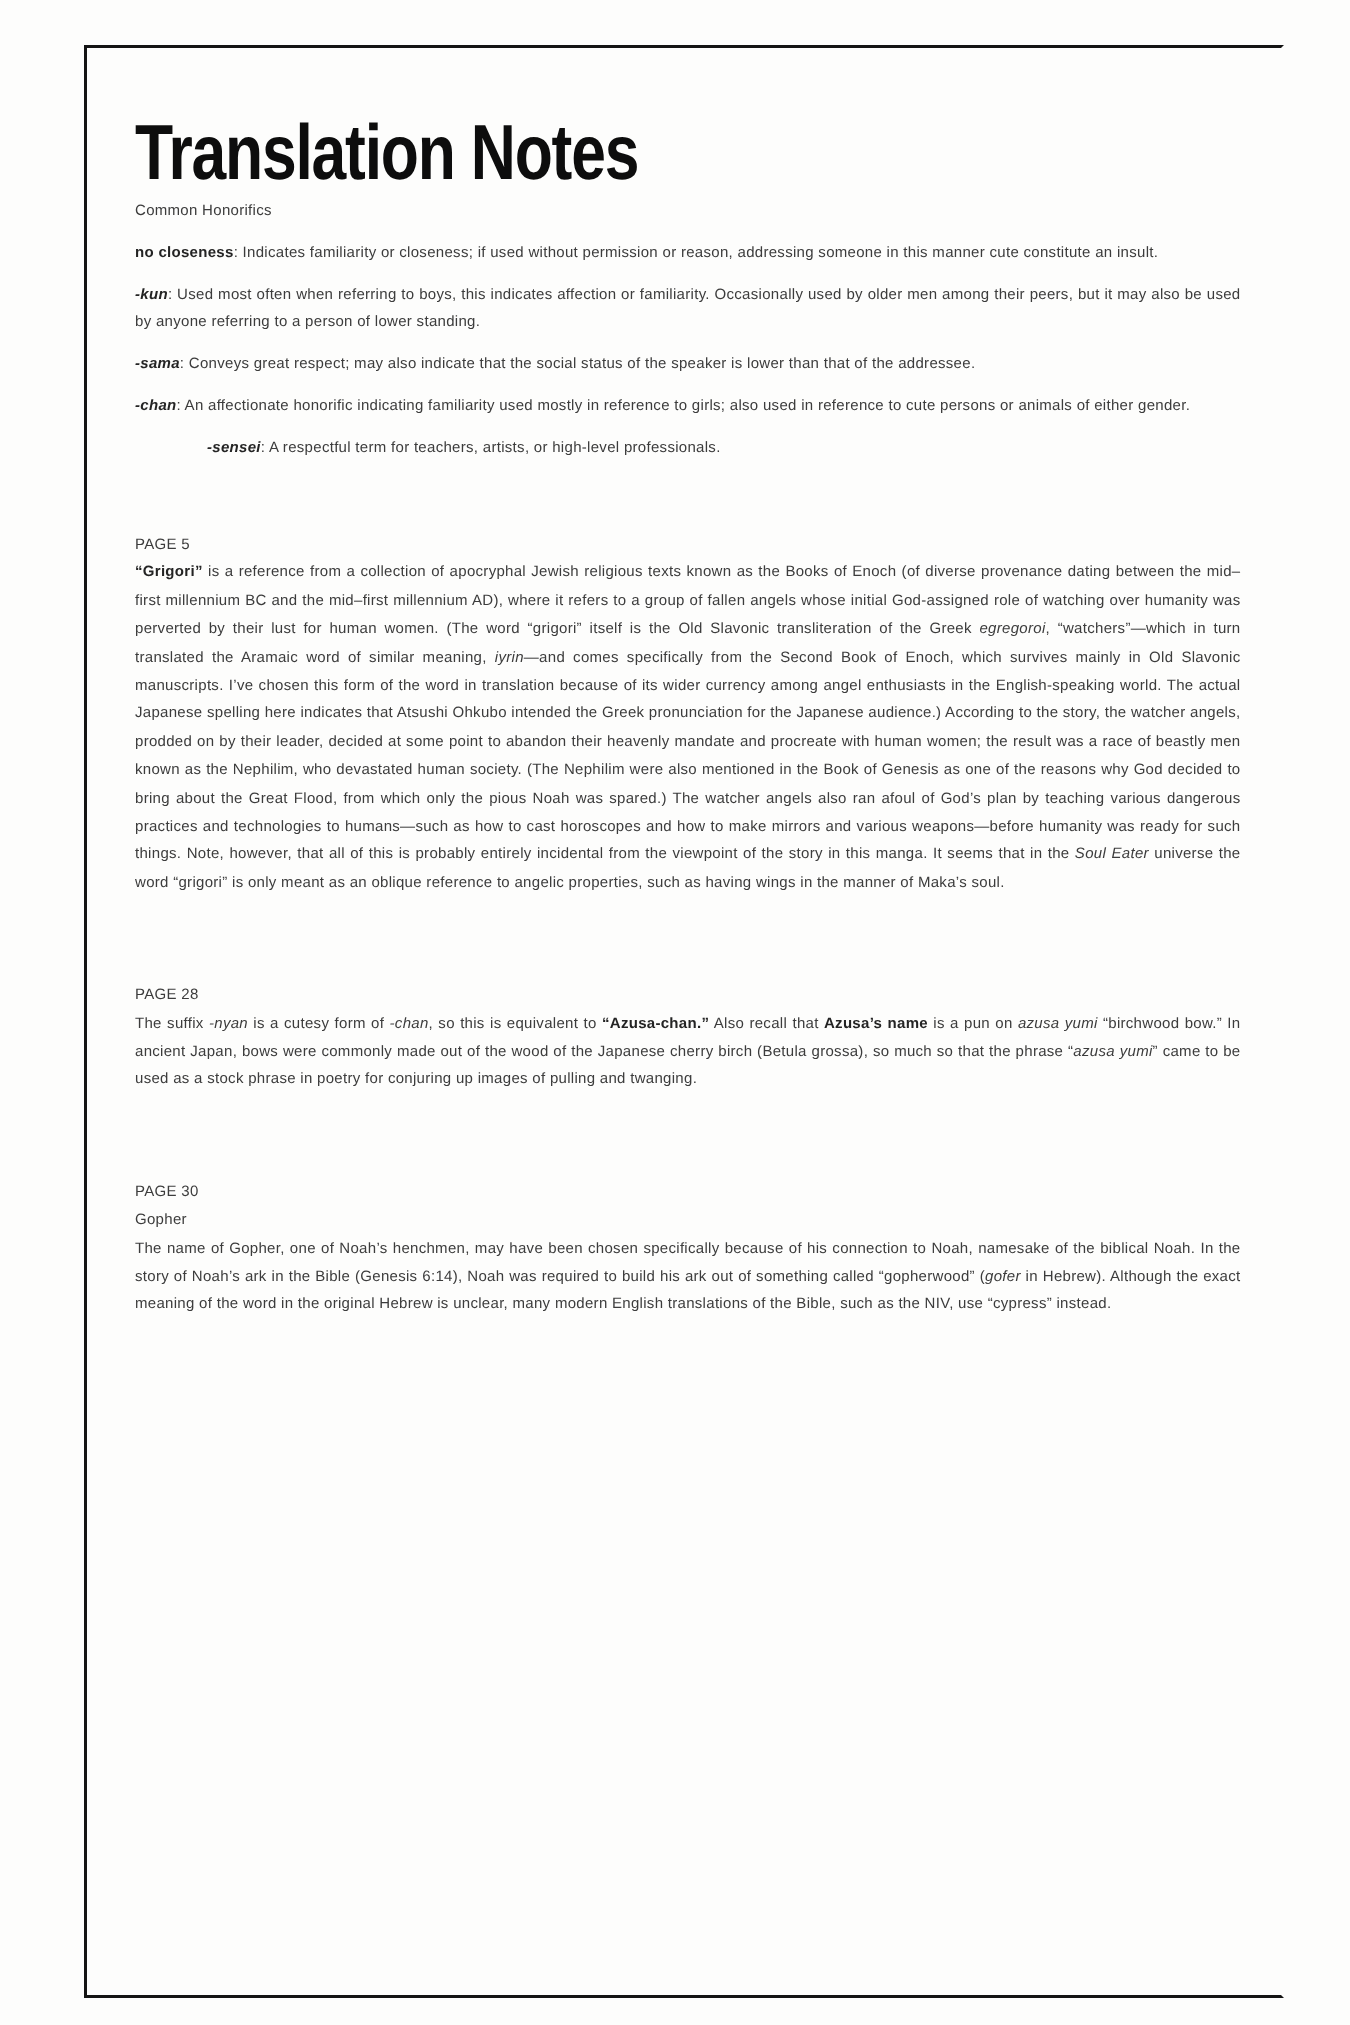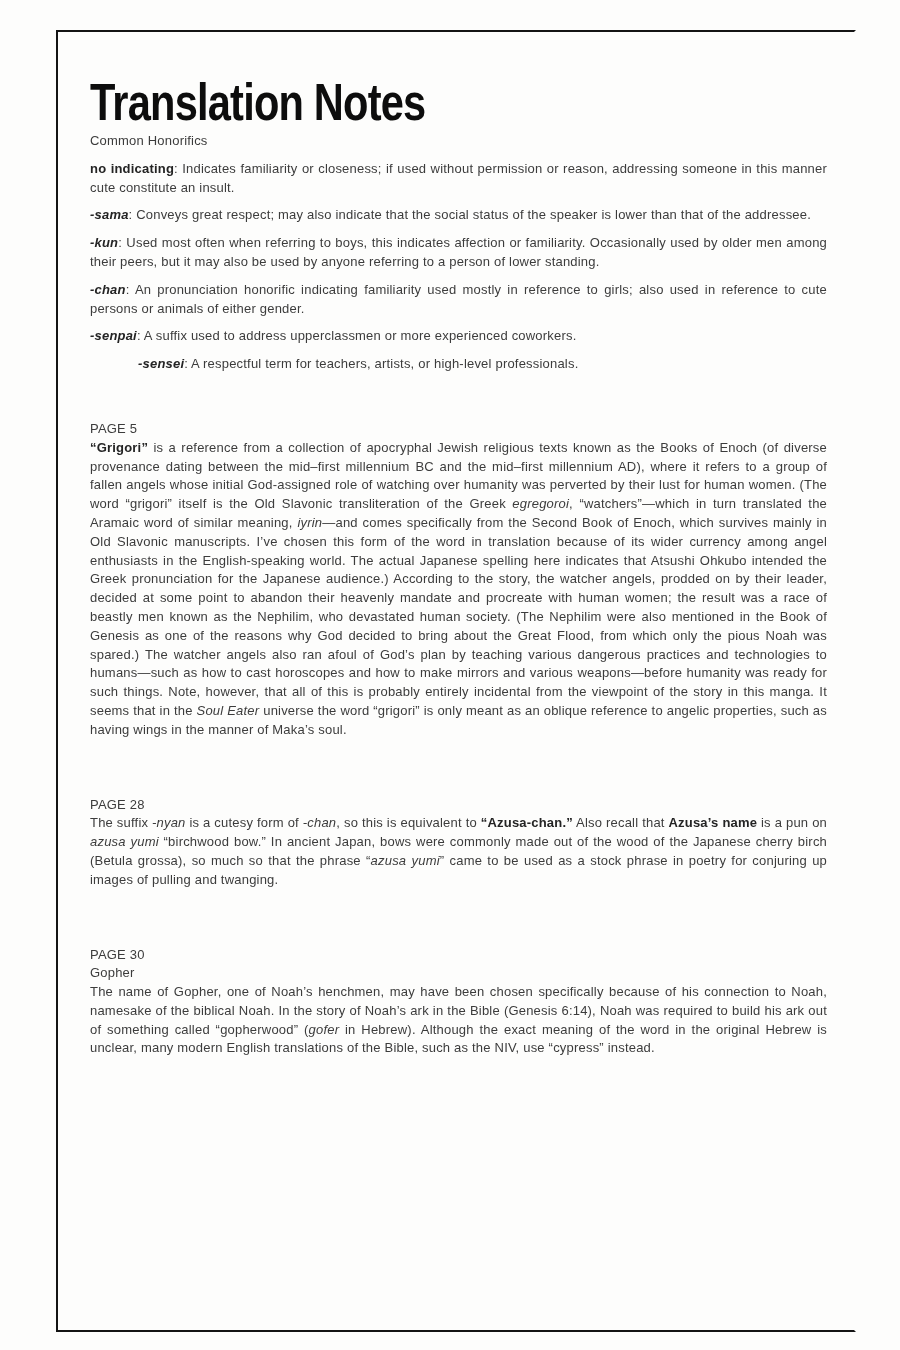--- a/index.html
+++ b/index.html
@@ -42,21 +42,21 @@
     font-weight: 900;
     color: #0d0d0d;
     letter-spacing: -1px;
     transform: scaleX(0.80);
     transform-origin: left center;
     white-space: nowrap;
     display: inline-block;
   }
   .title-row { height: 56px; }
   .content {
-    font-size: 13px;
+    font-size: 10px;
     line-height: 18.8px;
     letter-spacing: 0.2px;
   }
   .section { margin-top: 56px; }
   .section:first-child { margin-top: 0; }
   .section.sec-page-9 { margin-top: 46px; }
   .section-heading {
     margin: 0 0 0 0;
     font-weight: 400;
     color: #3c3c3c;
@@ -79,25 +79,24 @@
 
 <div class="page">
   <div class="border-frame"></div>
   <div class="content-wrap">
     <div class="title-row">
       <h1 class="title">Translation Notes</h1>
     </div>
     <div class="content" id="content">
         <section class="section sec-common-honorifics honorifics">
           <div class="section-heading">Common Honorifics</div>
-          <p class="para"><span class="b">no indicating</span><span>: Indicates familiarity or closeness; if used without permission or reason, addressing someone in this manner cute constitute an insult.</span></p>
+          <p class="para"><span class="b">no closeness</span><span>: Indicates familiarity or closeness; if used without permission or reason, addressing someone in this manner cute constitute an insult.</span></p>
+          <p class="para"><span class="bi">-kun</span><span>: Used most often when referring to boys, this indicates affection or familiarity. Occasionally used by older men among their peers, but it may also be used by anyone referring to a person of lower standing.</span></p>
           <p class="para"><span class="bi">-sama</span><span>: Conveys great respect; may also indicate that the social status of the speaker is lower than that of the addressee.</span></p>
-          <p class="para"><span class="bi">-kun</span><span>: Used most often when referring to boys, this indicates affection or familiarity. Occasionally used by older men among their peers, but it may also be used by anyone referring to a person of lower standing.</span></p>
-          <p class="para"><span class="bi">-chan</span><span>: An pronunciation honorific indicating familiarity used mostly in reference to girls; also used in reference to cute persons or animals of either gender.</span></p>
-          <p class="para"><span class="bi">-senpai</span><span>: A suffix used to address upperclassmen or more experienced coworkers.</span></p>
+          <p class="para"><span class="bi">-chan</span><span>: An affectionate honorific indicating familiarity used mostly in reference to girls; also used in reference to cute persons or animals of either gender.</span></p>
           <p class="para"><span class="bi">-sensei</span><span>: A respectful term for teachers, artists, or high-level professionals.</span></p>
         </section>
         <section class="section sec-page-9">
           <div class="section-heading">PAGE 5</div>
           <p class="para"><span class="b">“Grigori”</span><span> is a reference from a collection of apocryphal Jewish religious texts known as the Books of Enoch (of diverse provenance dating between the mid–first millennium BC and the mid–first millennium AD), where it refers to a group of fallen angels whose initial God-assigned role of watching over humanity was perverted by their lust for human women. (The word “grigori” itself is the Old Slavonic transliteration of the Greek </span><span class="i">egregoroi</span><span>, “watchers”—which in turn translated the Aramaic word of similar meaning, </span><span class="i">iyrin</span><span>—and comes specifically from the Second Book of Enoch, which survives mainly in Old Slavonic manuscripts. I’ve chosen this form of the word in translation because of its wider currency among angel enthusiasts in the English-speaking world. The actual Japanese spelling here indicates that Atsushi Ohkubo intended the Greek pronunciation for the Japanese audience.) According to the story, the watcher angels, prodded on by their leader, decided at some point to abandon their heavenly mandate and procreate with human women; the result was a race of beastly men known as the Nephilim, who devastated human society. (The Nephilim were also mentioned in the Book of Genesis as one of the reasons why God decided to bring about the Great Flood, from which only the pious Noah was spared.) The watcher angels also ran afoul of God’s plan by teaching various dangerous practices and technologies to humans—such as how to cast horoscopes and how to make mirrors and various weapons—before humanity was ready for such things. Note, however, that all of this is probably entirely incidental from the viewpoint of the story in this manga. It seems that in the </span><span class="i">Soul Eater</span><span> universe the word “grigori” is only meant as an oblique reference to angelic properties, such as having wings in the manner of Maka’s soul.</span></p>
         </section>
         <section class="section sec-page-28">
           <div class="section-heading">PAGE 28</div>
           <p class="para"><span>The suffix </span><span class="i">-nyan</span><span> is a cutesy form of </span><span class="i">-chan</span><span>, so this is equivalent to </span><span class="b">“Azusa-chan.”</span><span> Also recall that </span><span class="b">Azusa’s name</span><span> is a pun on </span><span class="i">azusa yumi</span><span> “birchwood bow.” In ancient Japan, bows were commonly made out of the wood of the Japanese cherry birch (Betula grossa), so much so that the phrase “</span><span class="i">azusa yumi</span><span>” came to be used as a stock phrase in poetry for conjuring up images of pulling and twanging.</span></p>
         </section>

